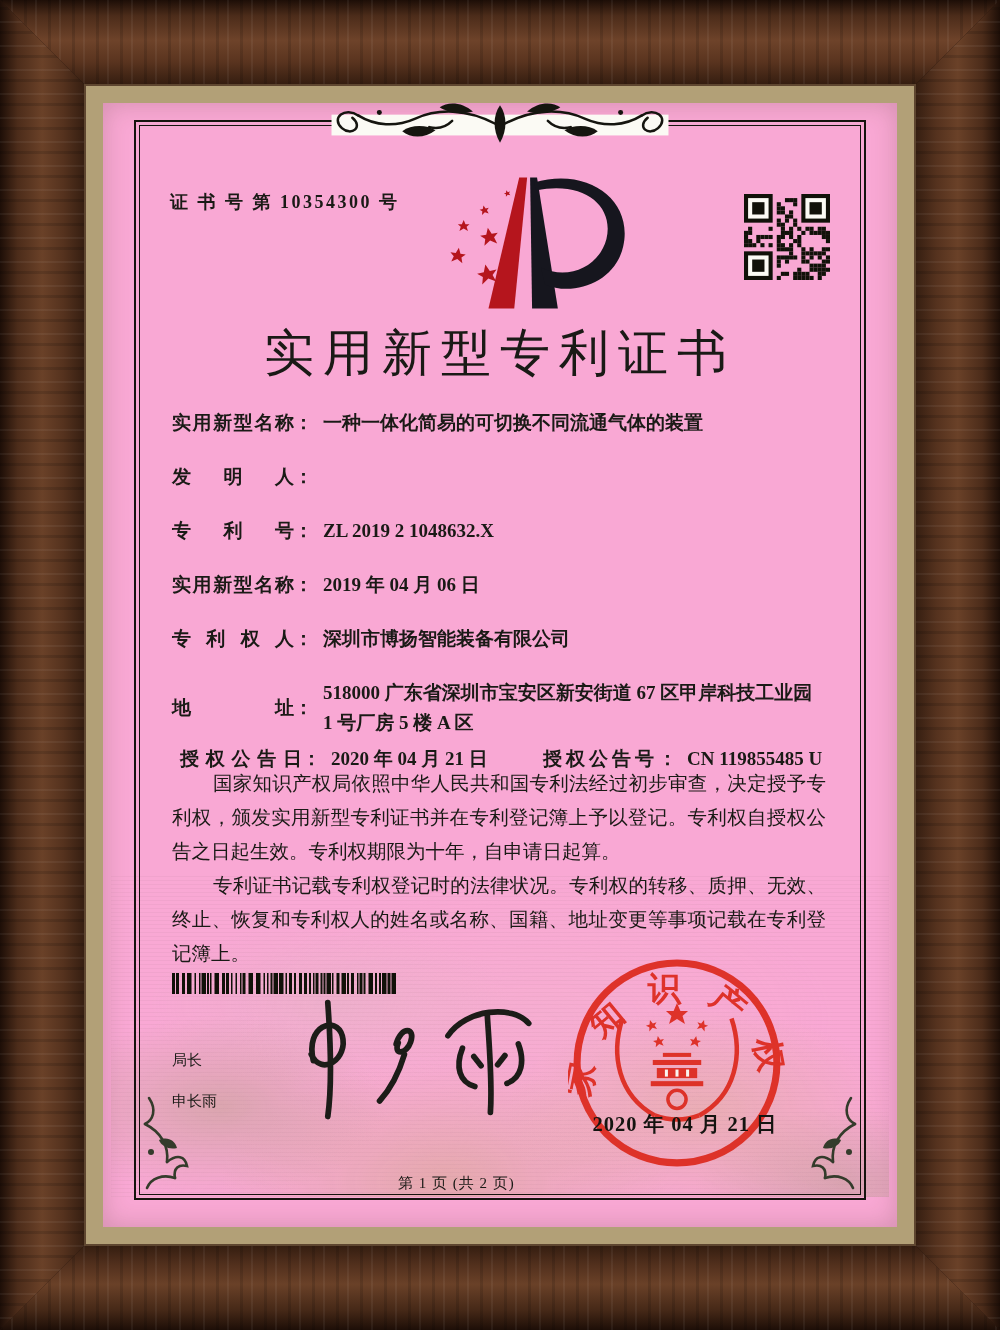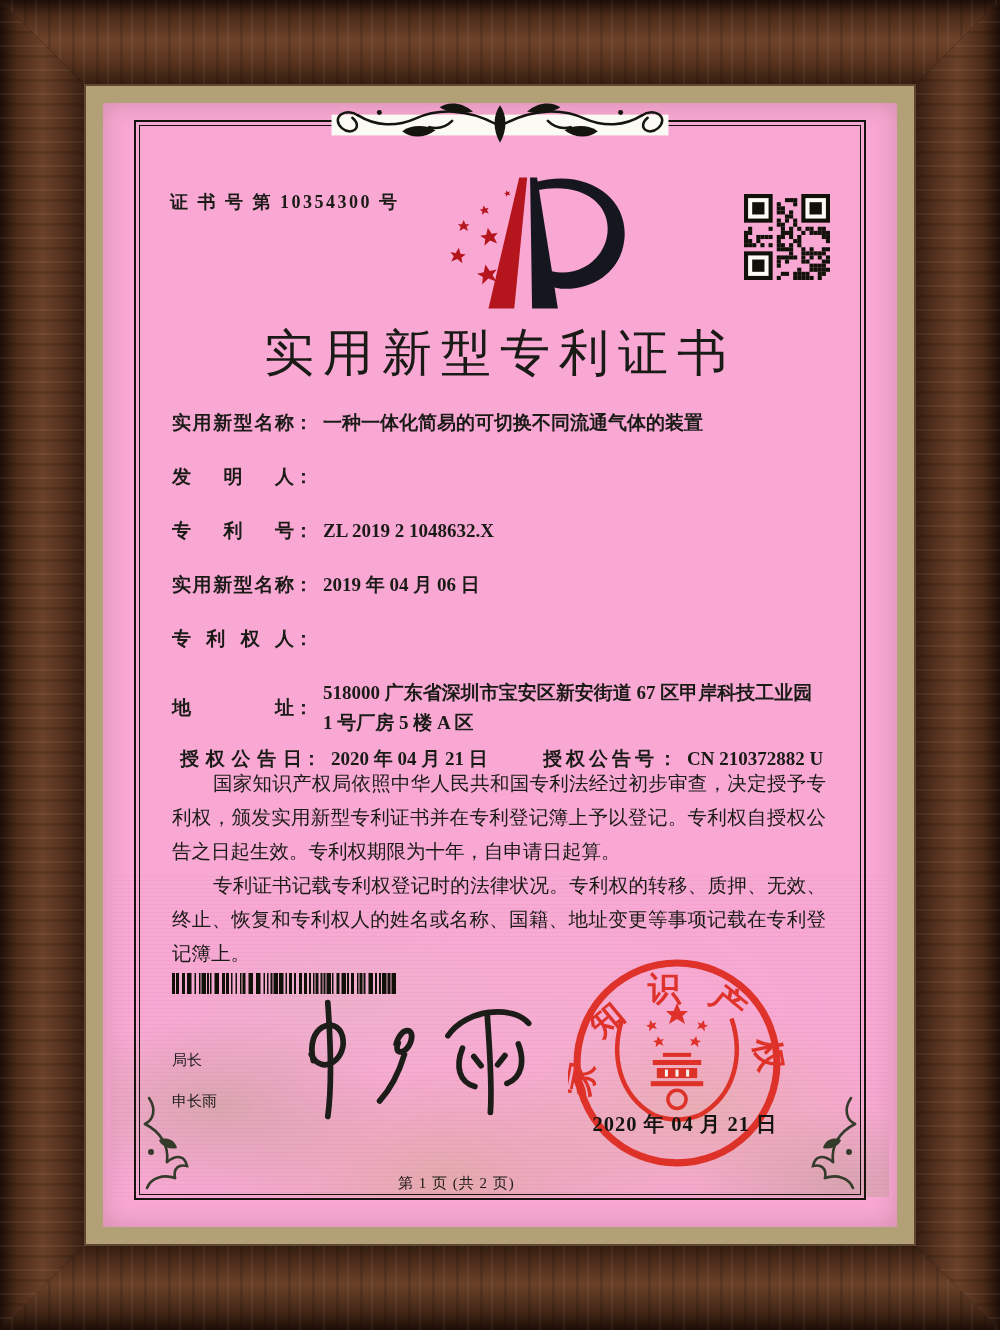--- a/index.html
+++ b/index.html
@@ -318,36 +318,37 @@
 
           <div class="frow">
             <span class="flabel">实用新型名称</span>
             <span class="fcolon">：</span>
             <span class="fvalue">2019 年 04 月 06 日</span>
           </div>
 
           <div class="frow">
             <span class="flabel">专利权人</span>
             <span class="fcolon">：</span>
+            <span class="fvalue">深圳市博扬智能装备有限公司</span>
           </div>
 
           <div class="frow">
             <span class="flabel">地址</span>
             <span class="fcolon">：</span>
             <span class="fvalue">518000 广东省深圳市宝安区新安街道 67 区甲岸科技工业园 1 号厂房 5 楼 A 区</span>
           </div>
         </div>
 
       <div class="abs grantrow">
         <span class="flabel2">授权公告日</span>
         <span class="fcolon">：</span>
         <span class="gval1">2020 年 04 月 21 日</span>
         <span class="flabel3">授权公告号</span>
         <span class="fcolon">：</span>
-        <span>CN 210372882 U</span>
+        <span>CN 119855485 U</span>
       </div>
 
       <div class="abs paras">
         <p>国家知识产权局依照中华人民共和国专利法经过初步审查，决定授予专利权，颁发实用新型专利证书并在专利登记簿上予以登记。专利权自授权公告之日起生效。专利权期限为十年，自申请日起算。</p>
         <p>专利证书记载专利权登记时的法律状况。专利权的转移、质押、无效、终止、恢复和专利权人的姓名或名称、国籍、地址变更等事项记载在专利登记簿上。</p>
       </div>
 
       <div class="abs barcode"><svg width="224" height="21">
             <rect x="0" y="0" width="3" height="21" fill="#111109"></rect>
             <rect x="4" y="0" width="3" height="21" fill="#111109"></rect>

